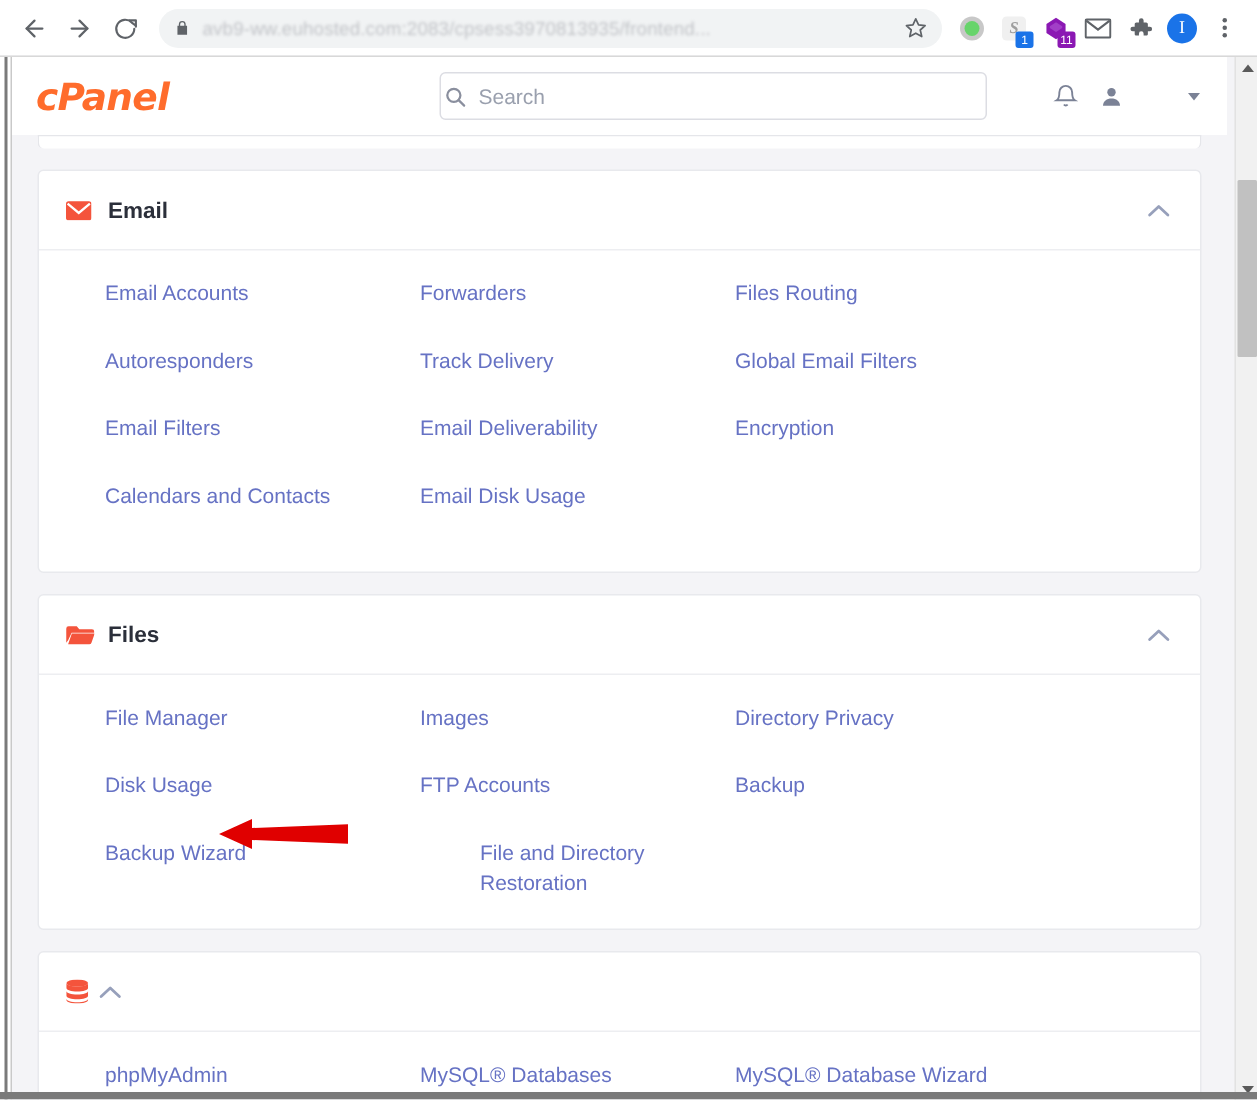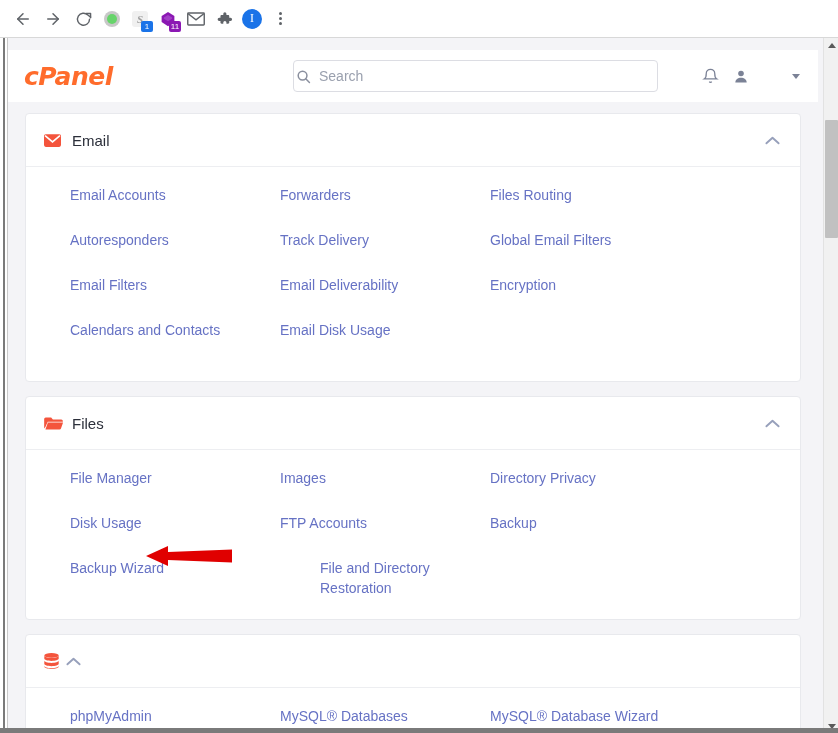--- a/index.html
+++ b/index.html
@@ -110,21 +110,21 @@
   }
   .left-edge::after{
     content:"";
     position:absolute; top:0; left:3px; width:2px; height:100%;
     background:#7a7a7a;
   }
 
   
   .cp-header {
     position: absolute;
-    top: 12px; left: 8px;
+    top: 0; left: 8px;
     width: 810px;
     height: 52px;
     background: #ffffff;
     display: flex;
     align-items: center;
     z-index: 10;
   }
   .cp-logo {
     margin-left: 16px;
     font-size: 25px;
@@ -199,21 +199,21 @@
   .card-head {
     height: 53px;
     display: flex;
     align-items: center;
     padding: 0 20px 0 18px;
     border-bottom: 1px solid #edeef1;
   }
   .head-icon { width: 22px; display: flex; align-items: center; flex: none; }
   .head-title {
     font-size: 15px;
-    font-weight: normal;
+    font-weight: bold;
     color: #2b2f3a;
     margin-left: 6px;
     flex: 1;
   }
   .chev { color: #97a0bb; display: flex; }
 
   .card-body { padding: 18px 0 16px 0; }
   .grid {
     display: grid;
     grid-template-columns: 210px 210px 1fr;
@@ -305,20 +305,33 @@
         <polyline points="12 5 19 12 12 19"></polyline>
       </svg>
   </div>
   <div class="nav-btn" title="Reload">
     <svg width="17" height="17" viewBox="0 0 24 24" fill="none" stroke="currentColor" stroke-width="2" stroke-linecap="round" stroke-linejoin="round">
         <polyline points="22 11 22 5 16 5"></polyline>
         <path d="M20.5 13a8.5 8.5 0 1 1-2.4-5.9L22 10"></path>
       </svg>
   </div>
 
+  <div class="omnibox">
+    <span class="lock-icon">
+      <svg width="11" height="13" viewBox="0 0 24 24" fill="currentColor">
+          <path d="M17 9V7a5 5 0 0 0-10 0v2H5v13h14V9h-2zm-8 0V7a3 3 0 0 1 6 0v2H9z"></path>
+        </svg>
+    </span>
+    <span class="url-text">avb9-ww.euhosted.com:2083/cpsess3970813935/frontend...</span>
+    <span class="star-icon">
+      <svg width="15" height="15" viewBox="0 0 24 24" fill="none" stroke="currentColor" stroke-width="1.8" stroke-linejoin="round">
+          <polygon points="12 2.5 15 9 22 9.8 16.8 14.4 18.4 21.4 12 17.8 5.6 21.4 7.2 14.4 2 9.8 9 9"></polygon>
+        </svg>
+    </span>
+  </div>
 
   <div class="chrome-icons">
     <div class="chrome-icon">
       <span class="ext-green">
           <i></i>
         </span>
     </div>
     <div class="chrome-icon">
       <span class="ext-s">S</span>
       <span class="badge blue">1</span>

